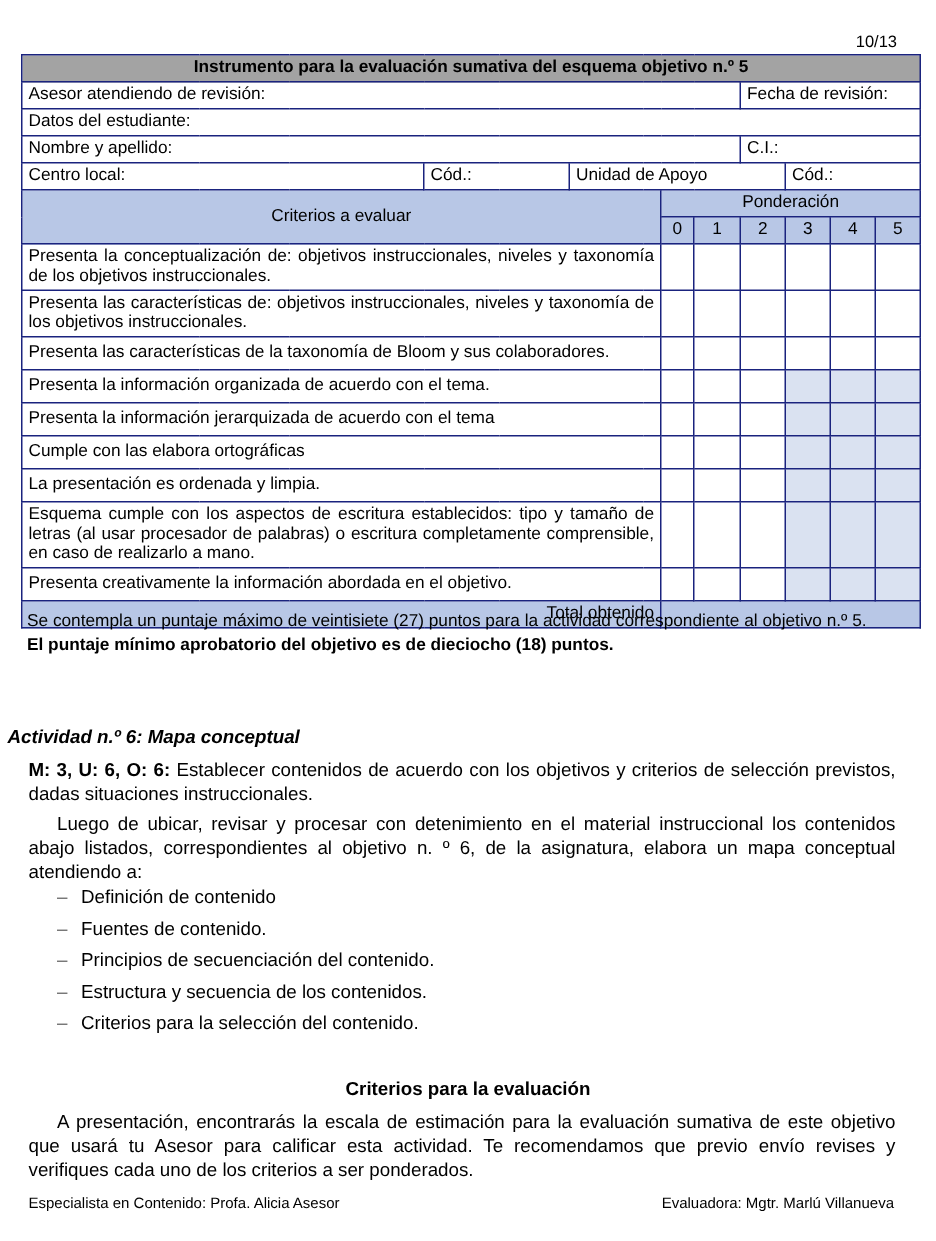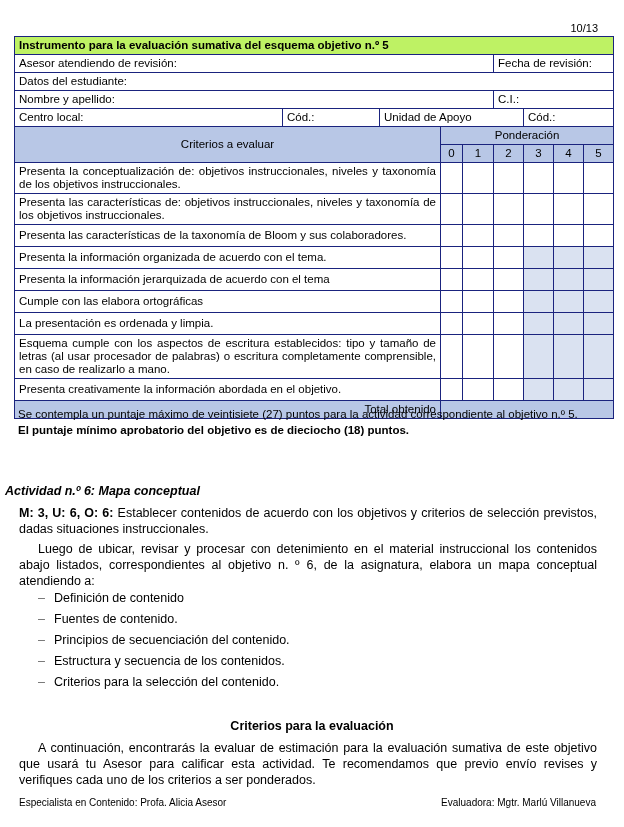--- a/index.html
+++ b/index.html
@@ -1,20 +1,20 @@
 <!DOCTYPE html>
 <html><head>
 <meta charset="utf-8">
 <style>
   html, body { margin:0; padding:0; background:#ffffff; }
   body { width:624px; height:827px; position:relative; font-family:"Liberation Sans", sans-serif; color:#000; overflow:hidden; }
   .page-num { position:absolute; top:22px; right:26px; font-size:11px; }
   table.eval { position:absolute; left:14px; top:36px; width:588px; border-collapse:collapse; table-layout:fixed; font-size:11.5px; }
   table.eval td { border:1px solid #1a237e; padding:0 4px; height:17px; vertical-align:middle; line-height:13px; }
-  .hdr { background:#bef264; font-weight:bold; text-align:left; }
+  .hdr { background:#a3a3a3; font-weight:bold; text-align:center; }
   .hdr2 { background:#b8c7e6; text-align:center; }
   .just { text-align:justify; text-align-last:left; }
   .shade { background:#dae2f1; }
   .total { background:#b8c7e6; text-align:right; }
   .note { position:absolute; left:18px; top:406px; width:584px; font-size:11.5px; line-height:16px; }
   .act-title { position:absolute; left:5px; top:484px; font-size:12.5px; font-weight:bold; font-style:italic; }
   .para { position:absolute; left:19px; width:578px; font-size:12.5px; line-height:16px; text-align:justify; }
   .list { position:absolute; left:38px; top:591px; font-size:12.5px; margin:0; padding:0; list-style:none; }
   .list li { height:21px; }
   .dash { color:#666; display:inline-block; width:16px; }
@@ -177,16 +177,16 @@
 
 <ul class="list" id="act-list">
     <li><span class="dash">–</span><span>Definición de contenido</span></li>
     <li><span class="dash">–</span><span>Fuentes de contenido.</span></li>
     <li><span class="dash">–</span><span>Principios de secuenciación del contenido.</span></li>
     <li><span class="dash">–</span><span>Estructura y secuencia de los contenidos.</span></li>
     <li><span class="dash">–</span><span>Criterios para la selección del contenido.</span></li>
   </ul>
 
 <div class="crit-title">Criterios para la evaluación</div>
-<div class="para" style="top:740px; text-indent:19px;">A continuación, encontrarás la evaluar de estimación para la evaluación sumativa de este objetivo que usará tu Asesor para calificar esta actividad. Te recomendamos que previo envío revises y verifiques cada uno de los criterios a ser ponderados.</div>
+<div class="para" style="top:740px; text-indent:19px;">A presentación, encontrarás la escala de estimación para la evaluación sumativa de este objetivo que usará tu Asesor para calificar esta actividad. Te recomendamos que previo envío revises y verifiques cada uno de los criterios a ser ponderados.</div>
 
 <div class="foot" style="left:19px;">Especialista en Contenido: Profa. Alicia Asesor</div>
 <div class="foot" style="right:28px;">Evaluadora: Mgtr. Marlú Villanueva</div>
 
 </body></html>

